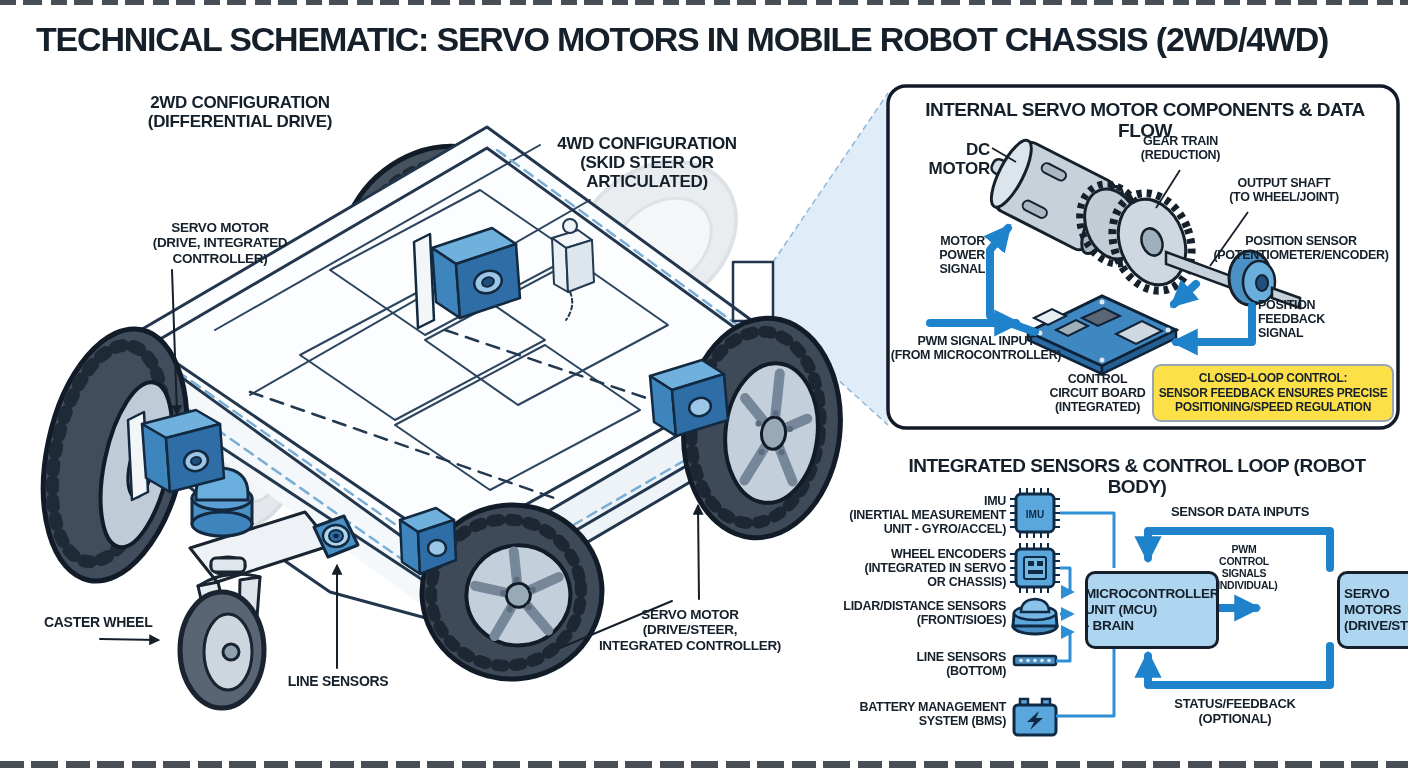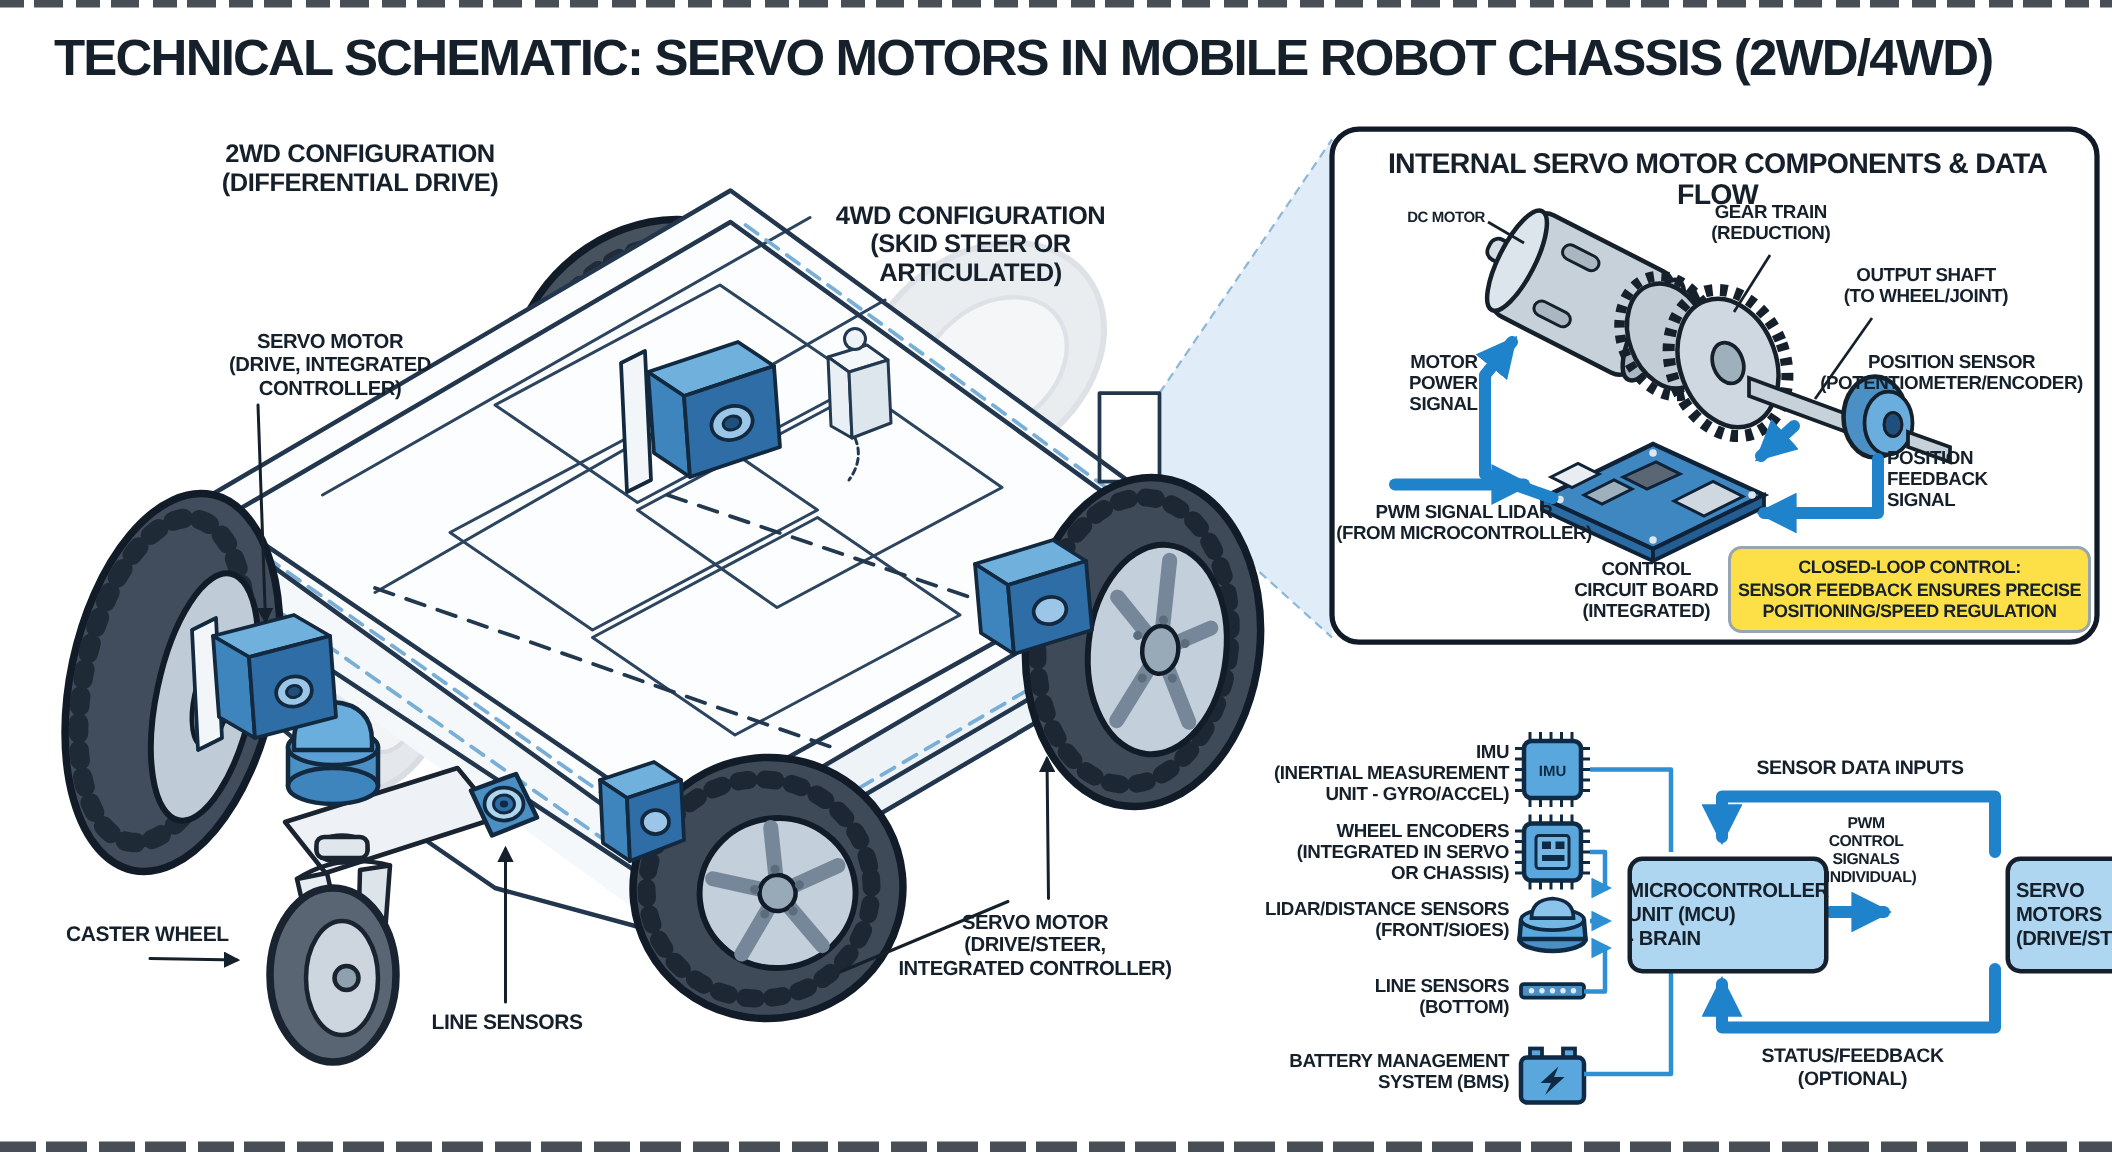--- a/index.html
+++ b/index.html
@@ -395,42 +395,43 @@
   <div class="lbl small c" style="left:100px;top:220px;width:240px;font-size:13.5px;">SERVO MOTOR
 (DRIVE, INTEGRATED
 CONTROLLER)</div>
   <div class="lbl small l" style="left:44px;top:615px;width:160px;font-size:14px;">CASTER WHEEL</div>
   <div class="lbl small c" style="left:282px;top:674px;width:112px;font-size:14px;">LINE SENSORS</div>
   <div class="lbl small c" style="left:595px;top:607px;width:190px;font-size:13.5px;">SERVO MOTOR
 (DRIVE/STEER,
 INTEGRATED CONTROLLER)</div>
 
   <div class="lbl ptitle c" style="left:920px;top:99px;width:450px;">INTERNAL SERVO MOTOR COMPONENTS &amp; DATA FLOW</div>
-  <div class="lbl small r" style="left:905px;top:140px;width:85px;font-size:10px;">DC MOTOR</div>
+  <div class="lbl small r" style="left:905px;top:140px;width:85px;font-size:17px;">DC MOTOR</div>
   <div class="lbl small c" style="left:1118px;top:134px;width:125px;">GEAR TRAIN
 (REDUCTION)</div>
   <div class="lbl small c" style="left:1203px;top:176px;width:162px;">OUTPUT SHAFT
 (TO WHEEL/JOINT)</div>
   <div class="lbl small c" style="left:1208px;top:234px;width:186px;">POSITION SENSOR
 (POTENTIOMETER/ENCODER)</div>
   <div class="lbl small r" style="left:905px;top:234px;width:80px;">MOTOR
 POWER
 SIGNAL</div>
-  <div class="lbl small c" style="left:890px;top:334px;width:172px;">PWM SIGNAL LIDAR
+  <div class="lbl small c" style="left:890px;top:334px;width:172px;">PWM SIGNAL INPUT
 (FROM MICROCONTROLLER)</div>
   <div class="lbl small l" style="left:1258px;top:298px;width:110px;">POSITION
 FEEDBACK
 SIGNAL</div>
   <div class="lbl small c" style="left:1030px;top:372px;width:135px;">CONTROL
 CIRCUIT BOARD
 (INTEGRATED)</div>
   <div class="note" style="left:1152px;top:364px;width:238px;height:54px;">CLOSED-LOOP CONTROL:
 SENSOR FEEDBACK ENSURES PRECISE
 POSITIONING/SPEED REGULATION</div>
 
+  <div class="lbl ptitle c" style="left:897px;top:455px;width:480px;">INTEGRATED SENSORS &amp; CONTROL LOOP (ROBOT BODY)</div>
   <div class="lbl small r" style="left:838px;top:494px;width:168px;">IMU
 (INERTIAL MEASUREMENT
 UNIT - GYRO/ACCEL)</div>
   <div class="lbl small r" style="left:838px;top:547px;width:168px;">WHEEL ENCODERS
 (INTEGRATED IN SERVO
 OR CHASSIS)</div>
   <div class="lbl small r" style="left:822px;top:599px;width:184px;">LIDAR/DISTANCE SENSORS
 (FRONT/SIOES)</div>
   <div class="lbl small r" style="left:838px;top:650px;width:168px;">LINE SENSORS
 (BOTTOM)</div>

